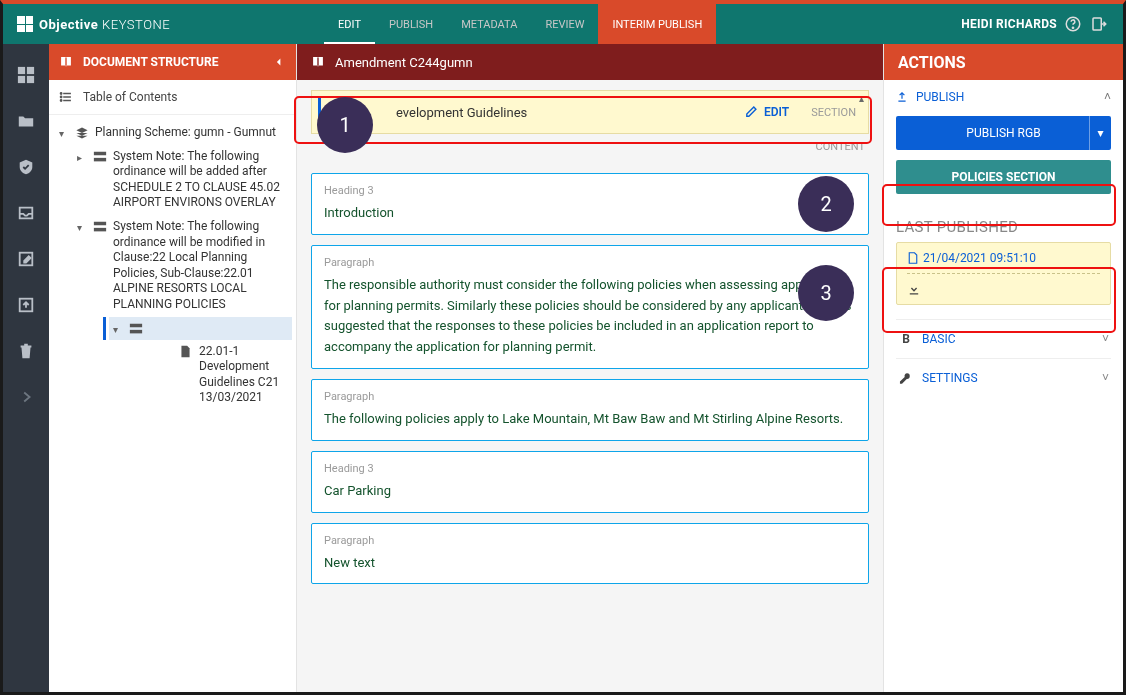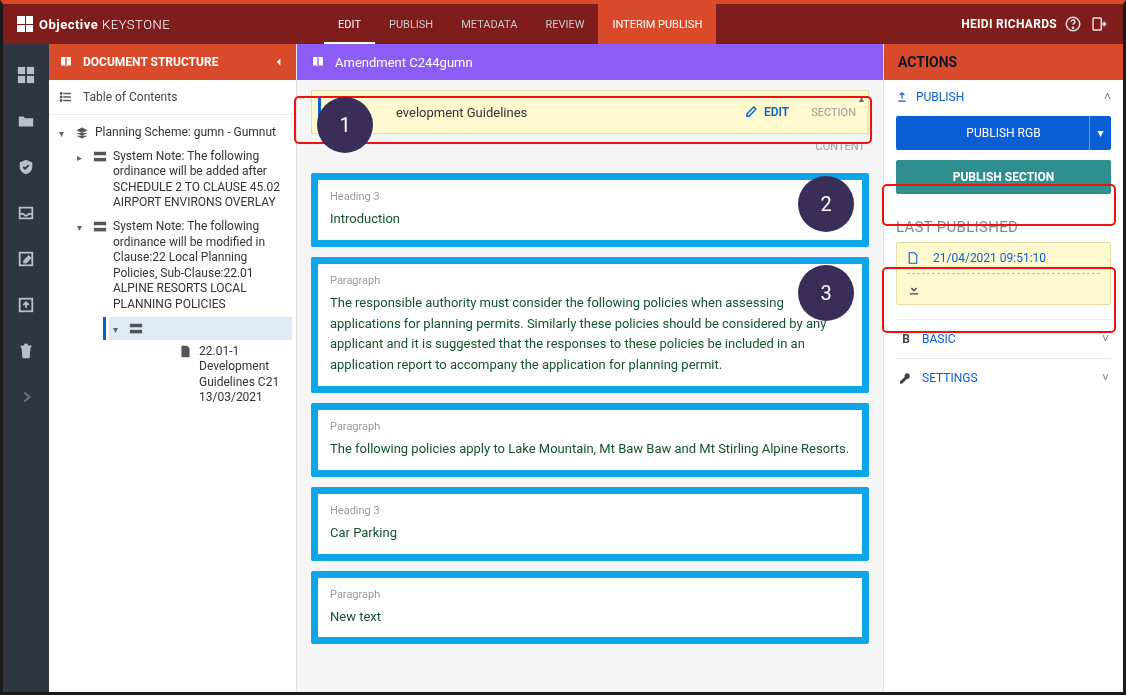--- a/index.html
+++ b/index.html
@@ -1,20 +1,20 @@
 <!DOCTYPE html>
 <html><head>
 <meta charset="utf-8">
 <style>
 * { box-sizing: border-box; margin: 0; padding: 0; font-family: -apple-system, BlinkMacSystemFont, "Segoe UI", Roboto, Arial, sans-serif; }
 html, body { width: 1126px; height: 695px; overflow: hidden; }
 body { background: #f5f5f5; border: 3px solid #1a1a1a; border-top: 4px solid #d94a2a; position: relative; }
 
 
-.topbar { height: 40px; background: #7f1d1d; display: flex; color: #fff; font-size: 13px; }
+.topbar { height: 40px; background: #0f766e; display: flex; color: #fff; font-size: 13px; }
 .logo { display: flex; align-items: center; padding: 0 14px; gap: 6px; }
 .logo .sq { display: grid; grid-template-columns: 1fr 1fr; grid-template-rows: 1fr 1fr; gap: 1px; width: 16px; height: 16px; }
 .logo .sq span { background: #fff; }
 .logo-text { font-weight: 700; letter-spacing: .5px; }
 .logo-text .light { font-weight: 300; }
 .tabs { display: flex; margin-left: 140px; }
 .tab { padding: 0 14px; height: 40px; display: flex; align-items: center; font-size: 11px; color: #c7c7c7; cursor: pointer; }
 .tab.active { color: #fff; border-bottom: 2px solid #fff; padding-top: 2px; }
 .tab.interim { background: #d94a2a; color: #fff; }
 .topbar-right { margin-left: auto; display: flex; align-items: center; gap: 6px; padding-right: 14px; }
@@ -37,45 +37,45 @@
 .row .caret { width: 10px; color: #666; font-size: 10px; padding-top: 2px; cursor: pointer; }
 .row .nic { width: 14px; flex: none; padding-top: 1px; color: #555; }
 .row .txt { flex: 1; }
 .tree .child { padding-left: 18px; }
 .tree .child2 { padding-left: 36px; }
 .tree .child3 { padding-left: 50px; }
 .row.selected { background: #dfeaf5; position: relative; }
 .row.selected::before { content: ""; position: absolute; left: -6px; top: 0; bottom: 0; width: 3px; background: #0a5fd6; }
 
 .center { flex: 1; background: #f5f5f5; display: flex; flex-direction: column; overflow: hidden; }
-.center-head { background: #8b5cf6; color: #fff; height: 36px; display: flex; align-items: center; padding: 0 14px; font-size: 13px; gap: 10px; }
+.center-head { background: #7f1d1d; color: #fff; height: 36px; display: flex; align-items: center; padding: 0 14px; font-size: 13px; gap: 10px; }
 .center-body { padding: 10px 14px 14px; overflow: auto; position: relative; }
 .section-hdr { background: #fff9cf; border: 1px solid #e6dca4; height: 44px; display: flex; align-items: center; padding: 0 12px; gap: 8px; position: relative; margin-bottom: 6px; }
 .section-hdr .barl { position: absolute; left: 6px; top: 6px; bottom: 6px; width: 3px; background: #0a5fd6; }
 .section-hdr .title { color: #333; font-size: 13px; }
 .section-hdr .editbtn { margin-left: auto; color: #0a5fd6; font-size: 12px; display: flex; align-items: center; gap: 6px; font-weight: 600; cursor: pointer; }
 .section-hdr .sbadge { color: #9a9a9a; font-size: 11px; margin-left: 14px; }
 .section-hdr .arrow-up { position: absolute; right: 4px; top: 2px; color: #6a6a6a; font-size: 10px; }
 .crumb { text-align: right; color: #9a9a9a; font-size: 11px; margin: 2px 4px 20px; }
 
-.block { background: #fff; border: 7px solid #0ea5e9; border-radius: 2px; margin-bottom: 10px; padding: 10px 12px; }
+.block { background: #fff; border: 1px solid #0ea5e9; border-radius: 2px; margin-bottom: 10px; padding: 10px 12px; }
 .block .label { font-size: 11px; color: #9a9a9a; margin-bottom: 6px; }
 .block .content { font-size: 13px; color: #14532d; line-height: 1.6; }
 
 .right { width: 240px; background: #fff; border-left: 1px solid #e3e3e3; display: flex; flex-direction: column; }
-.right-head { background: #d94a2a; color: #0f172a; height: 36px; display: flex; align-items: center; padding: 0 14px; font-size: 14px; font-weight: 700; }
+.right-head { background: #d94a2a; color: #ffffff; height: 36px; display: flex; align-items: center; padding: 0 14px; font-size: 16px; font-weight: 700; }
 .panel { padding: 10px 12px; }
 .prow { display: flex; align-items: center; gap: 8px; font-size: 12px; color: #0a5fd6; cursor: pointer; }
 .prow .chev { margin-left: auto; color: #777; }
 .btn-primary { background: #0a5fd6; color: #fff; height: 34px; display: flex; align-items: center; justify-content: center; font-size: 12px; font-weight: 400; border-radius: 2px; margin-top: 12px; position: relative; cursor: pointer; }
 .btn-primary .drop { position: absolute; right: 0; top: 0; bottom: 0; width: 22px; display: flex; align-items: center; justify-content: center; border-left: 1px solid rgba(255,255,255,.4); }
 .btn-teal { background: #2f8e8e; color: #fff; height: 34px; display: flex; align-items: center; justify-content: center; font-size: 12px; font-weight: 700; border-radius: 2px; margin-top: 10px; cursor: pointer; }
 .lp-label { font-size: 15px; color: #888; margin-top: 24px; letter-spacing: .3px; }
 .lp-box { background: #fff9cf; border: 1px solid #e6dca4; border-radius: 2px; margin-top: 6px; padding: 8px 10px; }
-.lp-top { display: flex; align-items: center; gap: 14px; color: #0a5fd6; font-size: 12px; }
+.lp-top { display: flex; align-items: center; gap: 4px; color: #0a5fd6; font-size: 12px; }
 .lp-div { height: 1px; border-top: 1px dashed #c9c28a; margin: 8px 0; }
 .lp-dl { text-align: center; color: #444; cursor: pointer; }
 
 .section-row { display: flex; align-items: center; font-size: 12px; color: #0a5fd6; padding: 12px 2px; border-top: 1px solid #eee; margin-top: 14px; cursor: pointer; }
 .section-row .chev { margin-left: auto; color: #888; }
 .section-row.first { margin-top: 14px; }
 .section-row .ico { width: 16px; text-align: center; font-weight: 700; margin-right: 8px; color: #444; font-size: 12px; }
 
 
 .hl { position: absolute; border: 2px solid #e11; border-radius: 5px; pointer-events: none; }
@@ -329,21 +329,21 @@
           </span>
         <span>PUBLISH</span>
         <span class="chev">˄</span>
       </div>
 
       <div class="btn-primary">
         <span>PUBLISH RGB</span>
         <span class="drop">▾</span>
       </div>
       <div class="btn-teal">
-        <span>PUBLISH SECTION</span>
+        <span>POLICIES SECTION</span>
       </div>
 
       <div class="lp-label">LAST PUBLISHED</div>
       <div class="lp-box">
         <div class="lp-top">
           <span>
               <svg viewBox="0 0 16 16" width="12" height="12" fill="none" stroke="#0a5fd6" stroke-width="1.5">
                 <path d="M3 1h7l3 3v11H3z"></path>
               </svg>
             </span>

